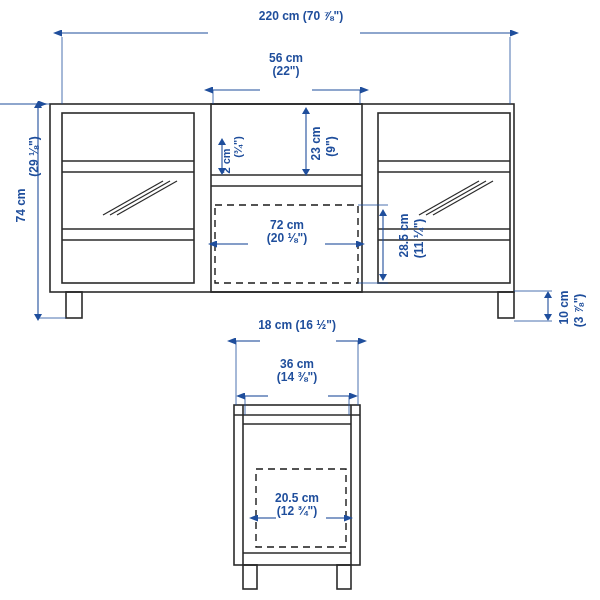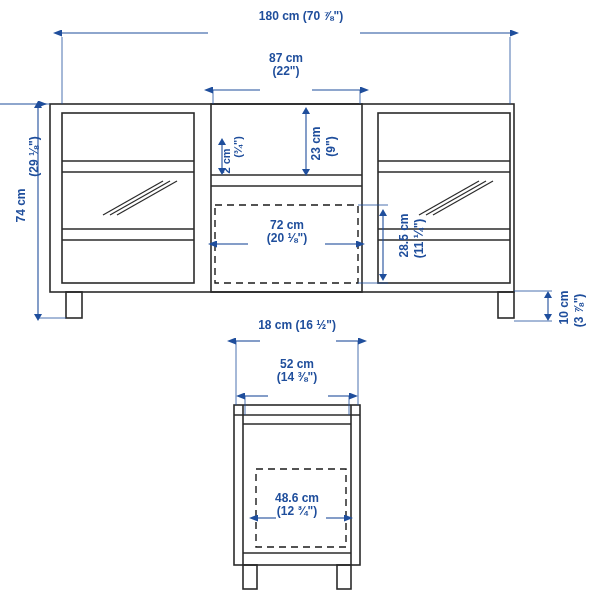--- a/index.html
+++ b/index.html
@@ -145,25 +145,25 @@
       <line x1="328" y1="396" x2="349" y2="396" marker-end="url(#arrR)"></line>
       <line x1="245" y1="396" x2="245" y2="415" stroke-width="0.8"></line>
       <line x1="349" y1="396" x2="349" y2="415" stroke-width="0.8"></line>
 
       <line x1="258" y1="518" x2="276" y2="518" marker-start="url(#arrL)"></line>
       <line x1="326" y1="518" x2="344" y2="518" marker-end="url(#arrR)"></line>
     </g>
   </svg>
 
   <div class="dimtext" style="left:223px;top:10px;width:156px;">
-    <span>180 cm</span> <span>(70 ⅞")</span>
+    <span>220 cm</span> <span>(70 ⅞")</span>
   </div>
 
   <div class="dimtext" style="left:241px;top:52px;width:90px;">
-    <div>87 cm</div>
+    <div>56 cm</div>
     <div>(22")</div>
   </div>
 
   <div class="dimtext rot" style="left:-29px;top:199px;width:100px;">
     <div>74 cm</div>
   </div>
   <div class="dimtext rot" style="left:-16px;top:150px;width:100px;">
     <div>(29 ⅛")</div>
   </div>
 
@@ -198,22 +198,22 @@
   </div>
   <div class="dimtext rot" style="left:544px;top:304px;width:70px;">
     <div>(3 ⅞")</div>
   </div>
 
   <div class="dimtext" style="left:240px;top:319px;width:114px;">
     <span>18 cm</span> <span>(16 ½")</span>
   </div>
 
   <div class="dimtext" style="left:252px;top:358px;width:90px;">
-    <div>52 cm</div>
+    <div>36 cm</div>
     <div>(14 ⅜")</div>
   </div>
 
   <div class="dimtext" style="left:257px;top:492px;width:80px;">
-    <div>48.6 cm</div>
+    <div>20.5 cm</div>
     <div>(12 ¾")</div>
   </div>
 
 </div>
 
 </body></html>

